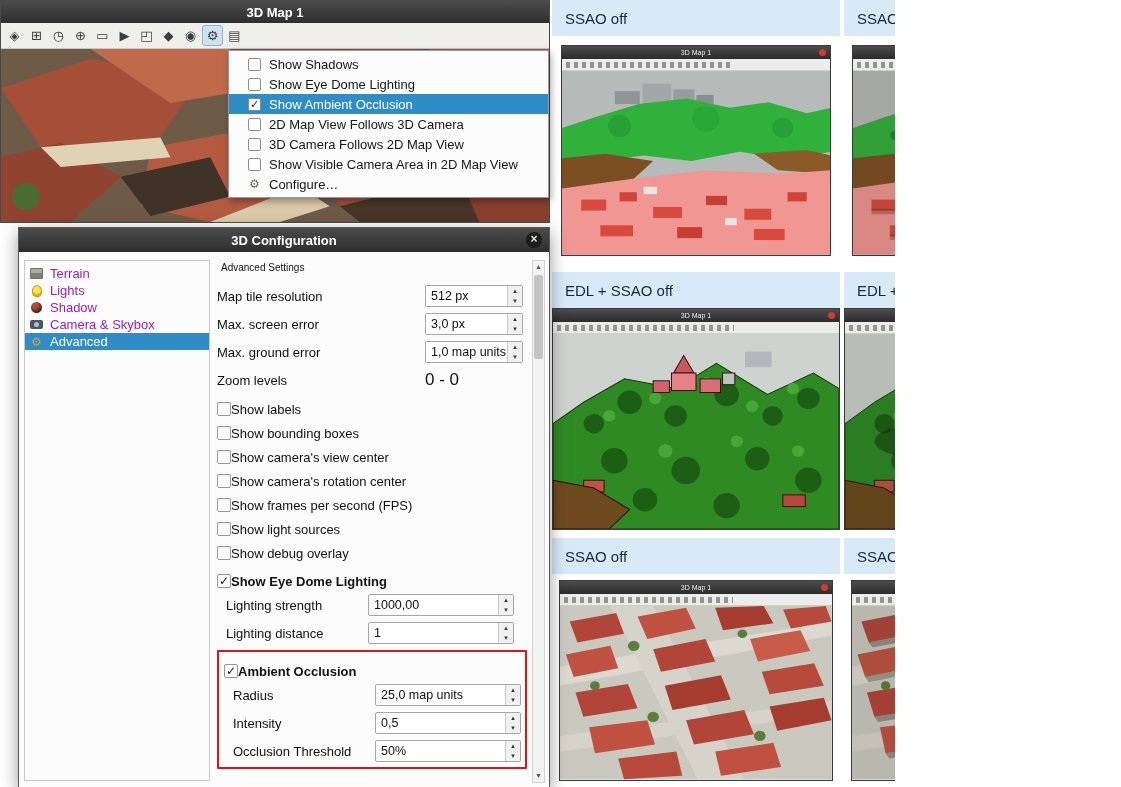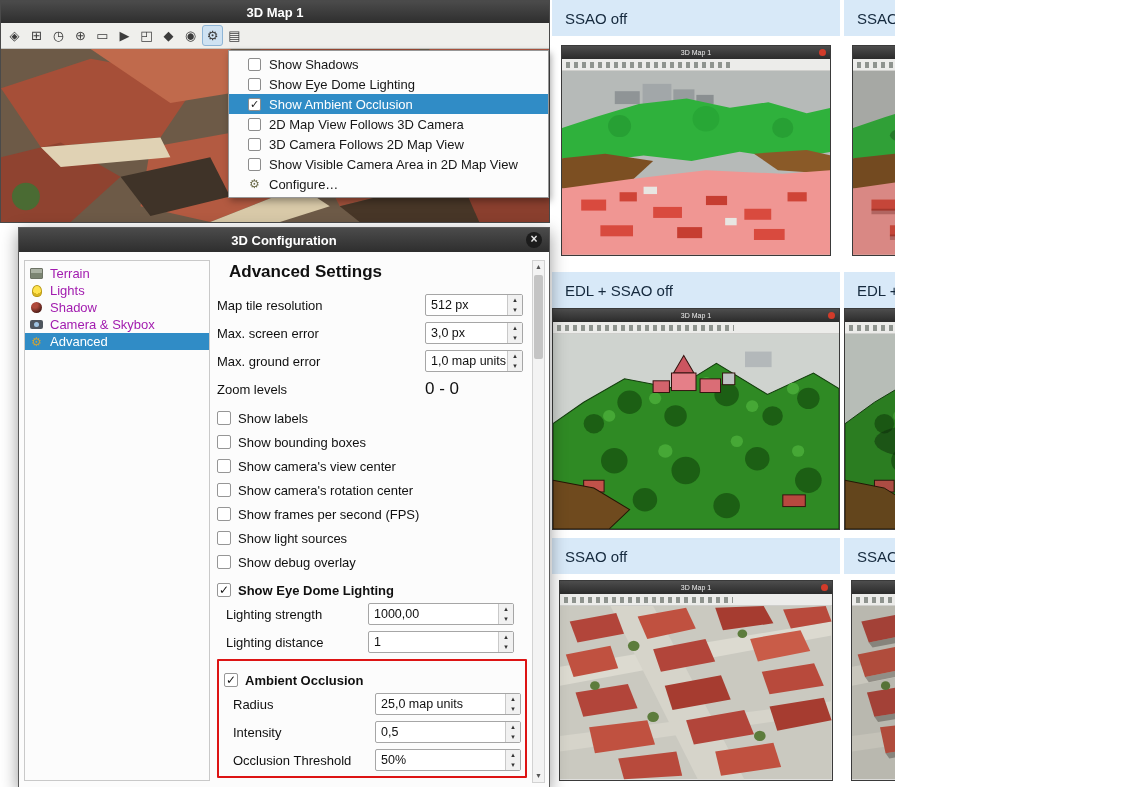--- a/index.html
+++ b/index.html
@@ -40,32 +40,32 @@
   .cfg-item.sel{background:#308cc6;color:#fff}
   .cfg-ico{width:15px;height:13px;flex:none;display:flex;align-items:center;justify-content:center}
   .ic-terrain{width:13px;height:11px;background:linear-gradient(#a9b0a2 40%,#7b8472 40%);border:1px solid #6d7365;border-radius:1px}
   .ic-light{width:10px;height:12px;background:radial-gradient(circle at 50% 35%,#ffe34d 55%,#d9b420 56%);border-radius:50% 50% 40% 40%;border:1px solid #b99a18}
   .ic-shadow{width:11px;height:11px;border-radius:50%;background:radial-gradient(circle at 35% 30%,#b04a3c 25%,#57201a 70%,#2c0f0c)}
   .ic-camera{width:13px;height:9px;background:#4e565e;border-radius:2px;position:relative}
   .ic-camera::after{content:"";position:absolute;left:4px;top:2px;width:5px;height:5px;border-radius:50%;background:#9fc4e2}
   .ic-advanced{font-size:12px;color:#caa23c;line-height:12px}
 
   .settings{position:absolute;left:198px;top:8px;right:22px;bottom:0;font-size:13px;color:#101010}
-  .adv-heading{font-weight:bold;font-size:17px;margin:2px 0 12px 12px}
+  .adv-heading{font-weight:normal;font-size:10px;margin:2px 0 12px 4px}
   .frow{display:flex;align-items:center;height:22px;margin-bottom:6px}
   .flabel{width:208px;flex:none}
   .flabel.narrow{width:142px;margin-left:9px}
   .fvalue{font-size:17px}
   .spin{display:flex;align-items:stretch;height:22px;border:1px solid #a6a6a6;background:#fff;border-radius:2px;flex:none}
   .w-sm{width:98px}
   .w-lg{width:146px}
   .spin-val{flex:1;display:flex;align-items:center;padding:0 5px;font-size:12.5px;white-space:nowrap;overflow:hidden}
   .spin-btns{width:15px;border-left:1px solid #c9c9c9;display:flex;flex-direction:column;background:#f1f1f1}
   .sa{flex:1;font-size:7px;display:flex;align-items:center;justify-content:center;color:#333}
-  .chkrow{display:flex;align-items:center;gap:7px;height:24px}
+  .chkrow{display:flex;align-items:center;height:24px}
   .chk{width:14px;height:14px;flex:none;background:#fff;border:1px solid #969696;border-radius:2px;
        font-size:12px;line-height:12px;text-align:center;color:#111;font-weight:bold}
   .chkrow.header{height:26px;font-weight:bold;margin-top:3px}
   .ao-box{border:2px solid #dd1414;border-radius:1px;margin-top:6px;padding:3px 7px 5px 5px}
 
   .vscroll{position:absolute;right:4px;top:8px;bottom:4px;width:13px;background:#f3f3f3;border:1px solid #d2d2d2}
   .varrow{position:absolute;left:0;right:0;height:12px;font-size:7px;text-align:center;line-height:12px;color:#555}
   .varrow.up{top:0}.varrow.down{bottom:0}
   .vthumb{position:absolute;left:1px;right:1px;top:14px;height:84px;background:#c4c4c4;border-radius:2px}
 

